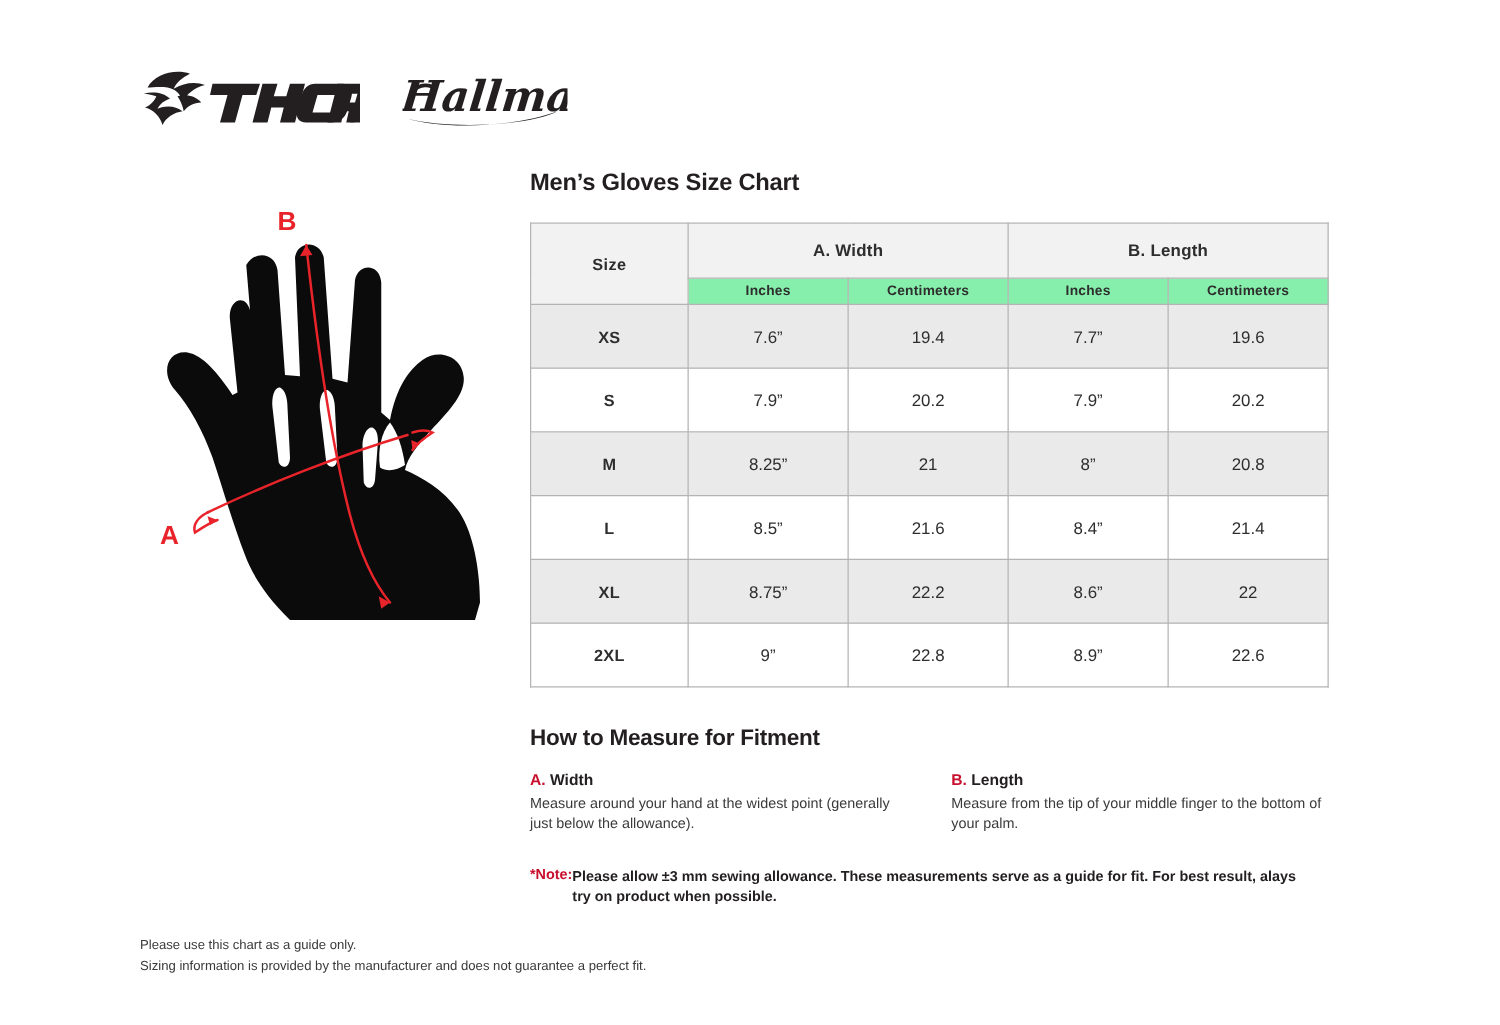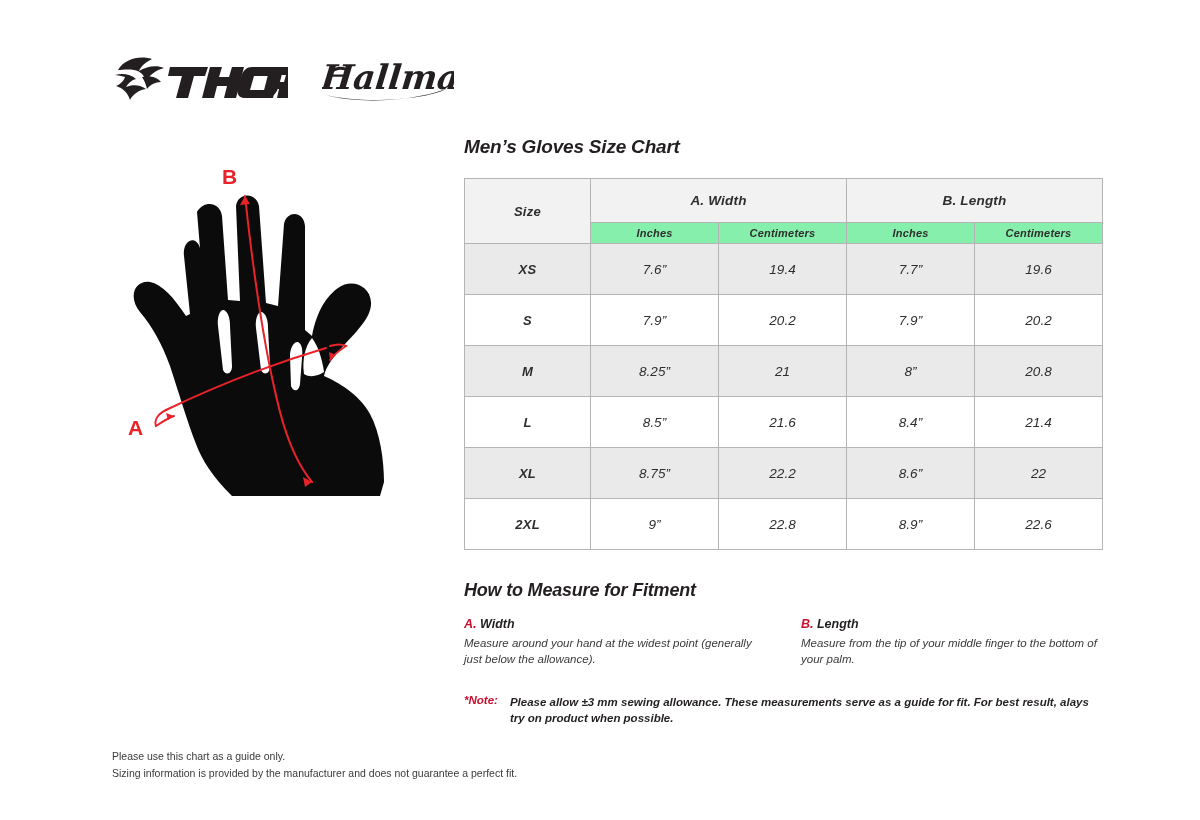--- a/index.html
+++ b/index.html
@@ -15,21 +15,21 @@
 
   
   .logo-bar { position: absolute; left: 112px; top: 48px; height: 62px; display: flex; align-items: center; gap: 34px; }
   .thor-logo { display: flex; align-items: center; }
   .hallman-logo { display:flex; align-items:center; }
 
   
   .hand-figure { position: absolute; left: 112px; top: 160px; width: 330px; height: 400px; }
 
   
-  .content { position: absolute; left: 464px; top: 136px; width: 640px; font-style: italic; }
+  .content { position: absolute; left: 424px; top: 136px; width: 640px; }
   h2.section-title {
     font-size: 19px; font-weight: bold; margin: 0 0 20px 0;
     letter-spacing: -0.2px; color: #231f20;
   }
 
   
   table.size-table { border-collapse: collapse; width: 639px; table-layout: fixed; border-radius: 20px; }
   table.size-table th, table.size-table td {
     border: 1px solid #b4b4b4;
     text-align: center;
@@ -57,21 +57,21 @@
 
   
   .measure-block { margin-top: 30px; }
   h3.measure-title { font-size: 18px; font-weight: bold; margin: 0 0 16px 0; letter-spacing:-0.2px; }
   .measure-cols { display: flex; gap: 35px; }
   .measure-col { width: 302px; }
   .m-label { font-size: 12.5px; font-weight: bold; margin-bottom: 3px; line-height:1.2; }
   .m-label .ltr { color: #c8102e; }
   .m-text { font-size: 11.5px; line-height: 1.42; color: #3a3a3a; }
 
-  .note-row { display: flex; margin-top: 26px; gap: 12px; }
+  .note-row { display: flex; margin-top: 26px; }
   .note-tag { color: #c8102e; font-size: 11.5px; font-weight: bold; white-space: nowrap; padding-top:0px; }
   .note-body { font-size: 11.5px; font-weight: bold; line-height: 1.45; color:#231f20; width: 592px; }
 
   
   .footer { position: absolute; left: 112px; top: 748px; font-size: 10.5px; line-height: 1.62; color: #3a3a3a; }
 </style>
 </head>
 <body>
 
 <div class="page">

